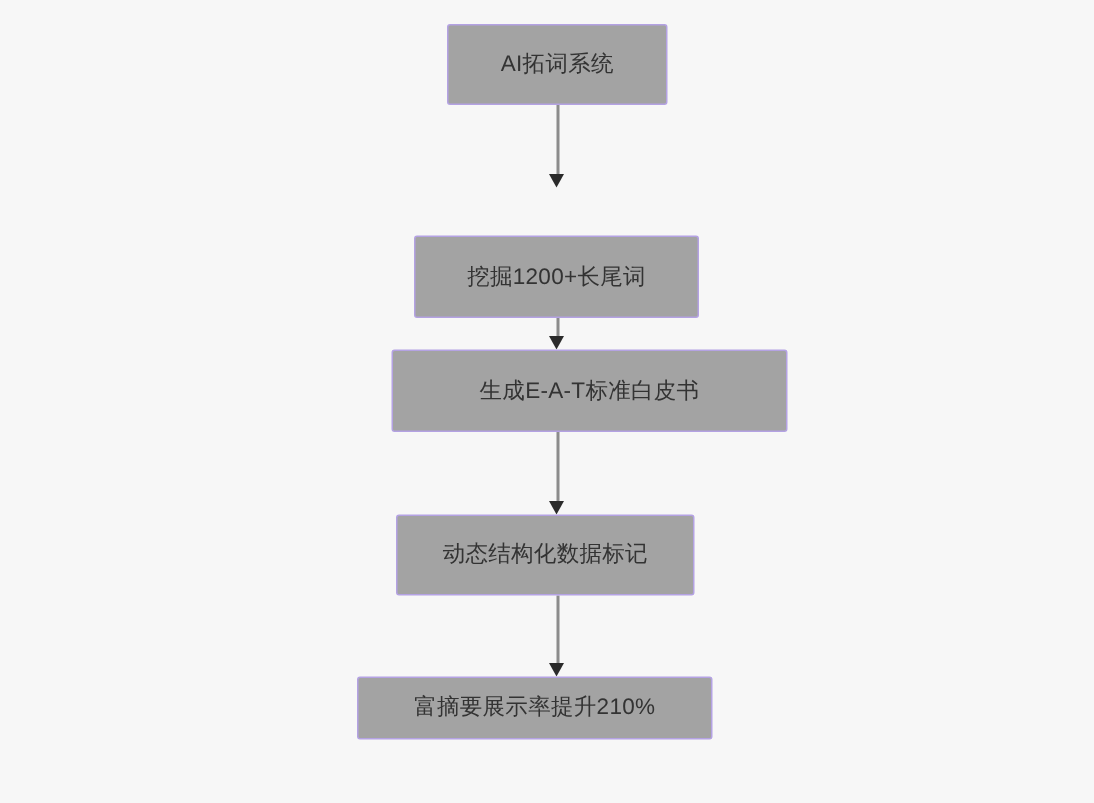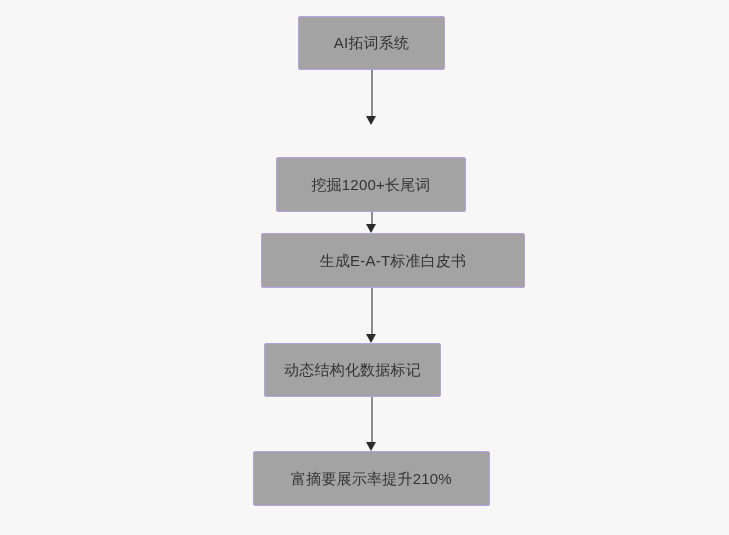--- a/index.html
+++ b/index.html
@@ -39,22 +39,22 @@
     line-height: 1.2;
     letter-spacing: 0.2px;
     white-space: nowrap;
     font-weight: 400;
   }
 
   
   #node-0 { left: 298px; top: 16px;  width: 147px; height: 54px; }
   #node-1 { left: 276px; top: 125px; width: 190px; height: 55px; margin-top: 32px; }
   #node-2 { left: 261px; top: 233px; width: 264px; height: 55px; }
-  #node-3 { left: 264px; top: 343px; width: 177px; height: 54px; }
-  #node-4 { left: 253px; top: 451px; width: 237px; height: 55px; }
+  #node-3 { left: 264px; top: 343px; width: 199px; height: 54px; }
+  #node-4 { left: 238px; top: 451px; width: 237px; height: 42px; }
 
   
   .edge {
     position: absolute;
     z-index: 1;
   }
   .edge-line {
     position: absolute;
     width: 2px;
     background: #8c8c8c;

